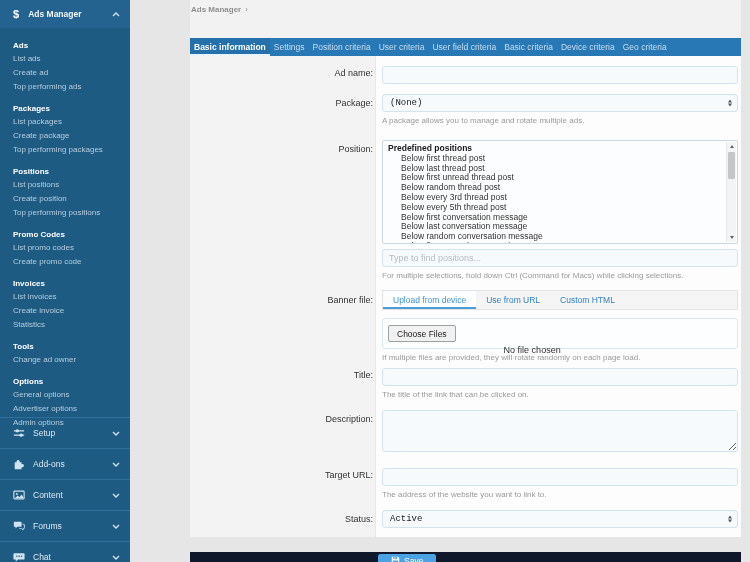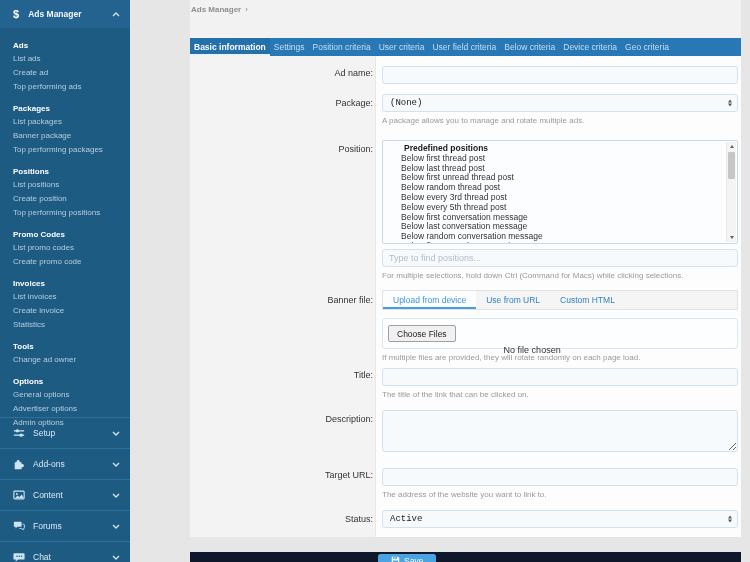--- a/index.html
+++ b/index.html
@@ -47,21 +47,21 @@
   input.text::placeholder { color:#b5bcc2; }
   textarea.text { width:100%; height:42px; background:#f6fafd; border:1px solid #d2e3ef; border-radius:3px; font-size:9px; padding:3px 6px; color:#222; font-family:inherit; outline:none; resize:both; }
 
   .select { position:relative; height:18px; background:#f6fafd; border:1px solid #d2e3ef; border-radius:3px; font-size:9px; line-height:16px; padding:0 18px 0 7px; color:#222; cursor:pointer;font-family:Liberation Mono, monospace; }
   .stepper { position:absolute; right:5px; top:50%; transform:translateY(-50%); display:flex; flex-direction:column; gap:1px; }
   .stepper i { display:block; width:0; height:0; border-left:2.5px solid transparent; border-right:2.5px solid transparent; }
   .stepper .up { border-bottom:3px solid #555; }
   .stepper .dn { border-top:3px solid #555; }
 
   .listbox { position:relative; height:104px; border:1px solid #cbd9e3; border-radius:2px; background:#fcfdfe; overflow:hidden; padding:3px 14px 0 5px; }
-  .lb-group { font-size:8.5px; font-weight:bold; color:#1c1c1c; line-height:9.8px; white-space:nowrap;margin-left:16px; }
+  .lb-group { font-size:8.5px; font-weight:bold; color:#1c1c1c; line-height:9.8px; white-space:nowrap; }
   .lb-opt { font-size:8.5px; color:#333; line-height:9.8px; padding-left:13px; white-space:nowrap; cursor:pointer; }
   .lb-scroll { position:absolute; top:1px; right:1px; bottom:1px; width:10px; background:#f4f4f4; border-left:1px solid #e8e8e8; }
   .lb-arrow { position:absolute; left:0; width:10px; height:9px; display:flex; align-items:center; justify-content:center; cursor:pointer; }
   .lb-arrow i { display:block; width:0; height:0; border-left:2.5px solid transparent; border-right:2.5px solid transparent; }
   .lb-arrow.top { top:0; } .lb-arrow.top i { border-bottom:3.5px solid #606060; }
   .lb-arrow.bot { bottom:0; } .lb-arrow.bot i { border-top:3.5px solid #606060; }
   .lb-thumb { position:absolute; left:1px; top:10px; width:7px; height:27px; background:#c6c6c6; border-radius:1px; cursor:pointer; }
   .filter-wrap { margin-top:3px; }
 
   .subtabs { height:20px; background:#f5f5f5; border:1px solid #e2e2e2; display:flex; }
@@ -91,21 +91,21 @@
   <nav class="side-nav">
     <div class="sgroup">
       <div class="sgroup-h">Ads</div>
       <div class="sitem">List ads</div>
       <div class="sitem">Create ad</div>
       <div class="sitem">Top performing ads</div>
     </div>
     <div class="sgroup">
       <div class="sgroup-h">Packages</div>
       <div class="sitem">List packages</div>
-      <div class="sitem">Banner package</div>
+      <div class="sitem">Create package</div>
       <div class="sitem">Top performing packages</div>
     </div>
     <div class="sgroup">
       <div class="sgroup-h">Positions</div>
       <div class="sitem">List positions</div>
       <div class="sitem">Create position</div>
       <div class="sitem">Top performing positions</div>
     </div>
     <div class="sgroup">
       <div class="sgroup-h">Promo Codes</div>
@@ -214,21 +214,21 @@
     </div>
     <div class="page-title">Crate text ad</div>
   </div>
 
   <div class="tabbar">
     <div class="tab active">Basic information</div>
     <div class="tab">Settings</div>
     <div class="tab">Position criteria</div>
     <div class="tab">User criteria</div>
     <div class="tab">User field criteria</div>
-    <div class="tab">Below criteria</div>
+    <div class="tab">Basic criteria</div>
     <div class="tab">Device criteria</div>
     <div class="tab">Geo criteria</div>
   </div>
 
   <div class="panel">
     <div class="label-col"></div>
 
     <div class="row r-adname">
       <div class="flabel">Ad name:</div>
       <div class="fctrl">

